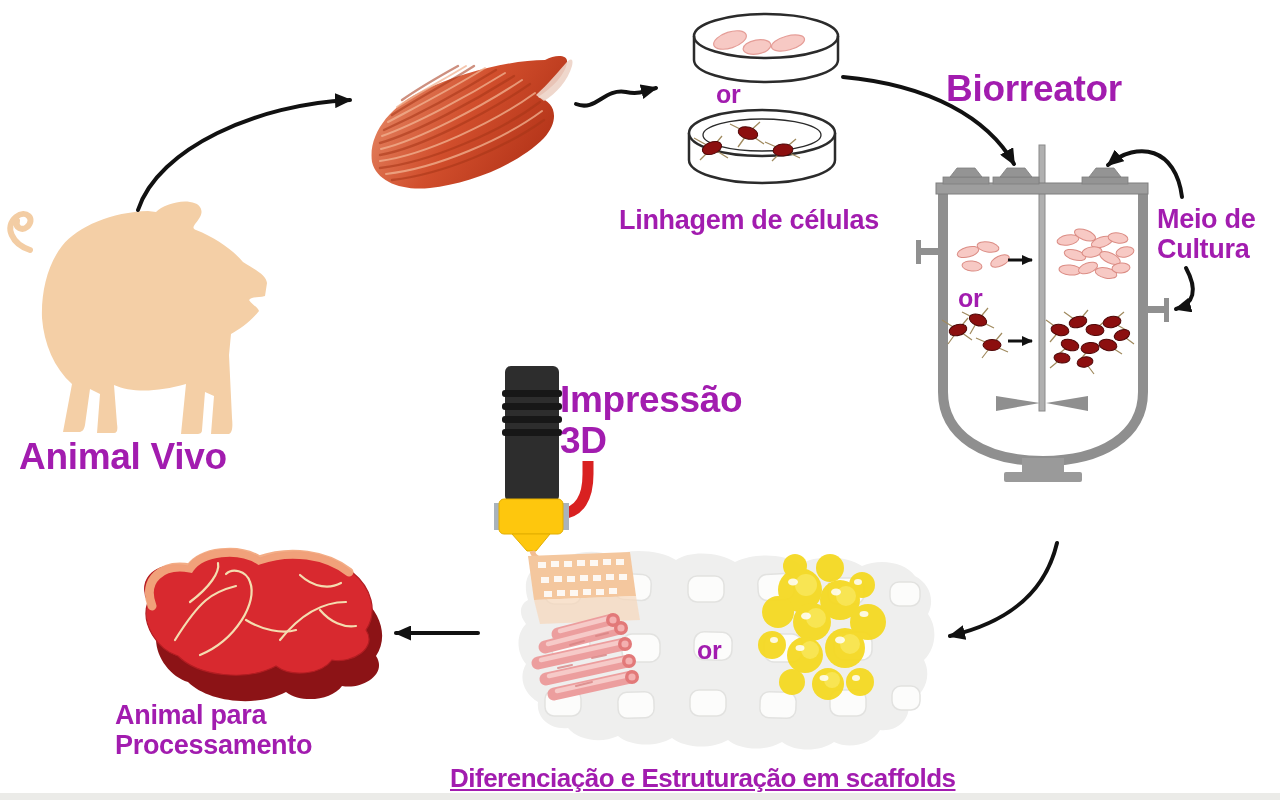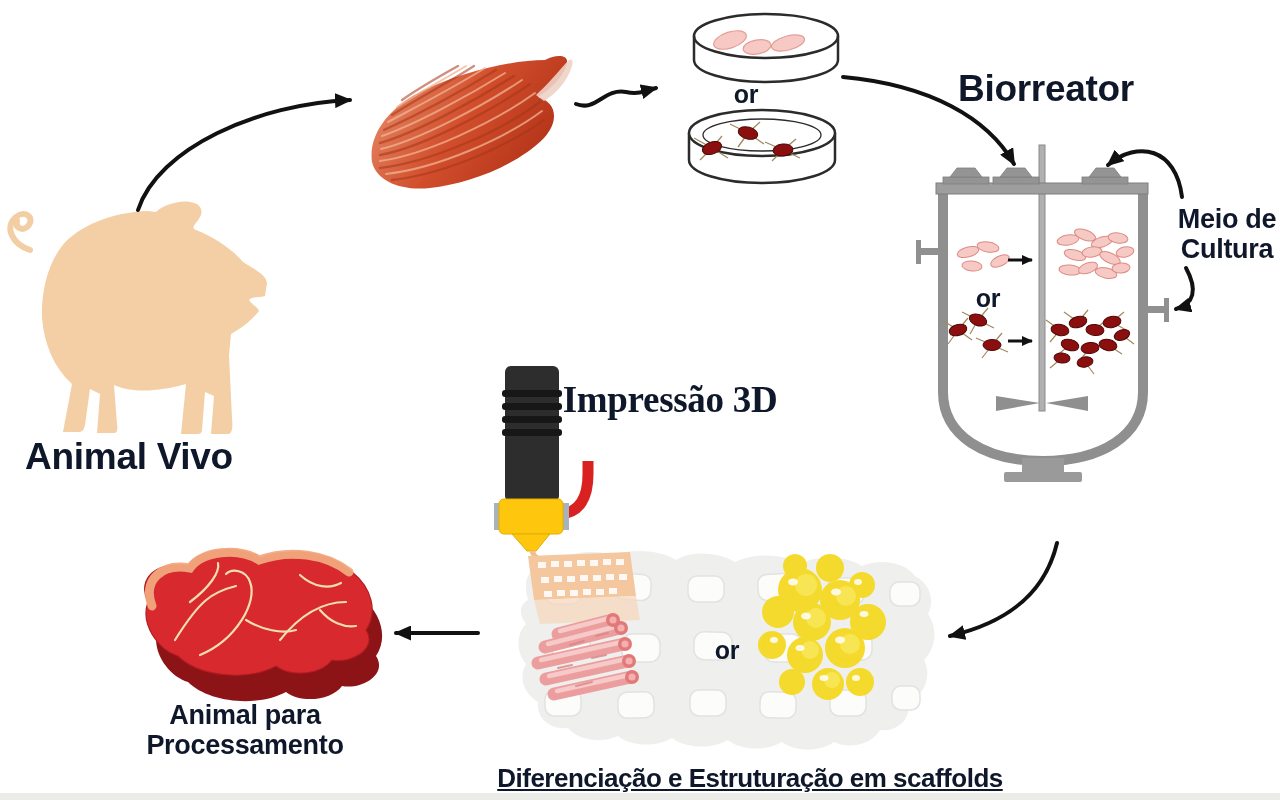--- a/index.html
+++ b/index.html
@@ -2,21 +2,21 @@
 <html><head>
 <meta charset="utf-8">
 <style>
   html,body{margin:0;padding:0;background:#ffffff;}
   #stage{
     position:relative;width:1280px;height:800px;background:#ffffff;
     overflow:hidden;font-family:"Liberation Sans",sans-serif;
   }
   #art{position:absolute;left:0;top:0;}
   .label{
-    position:absolute;font-weight:700;color:#0f172a;text-align:center;
+    position:absolute;font-weight:700;color:#a21caf;
     line-height:1.12;letter-spacing:-0.3px;
   }
   .pre{white-space:pre-line;}
   .fs28{font-size:37px;}
   .fs27{font-size:27px;}
   .fs26{font-size:26px;}
   .fs25{font-size:25px;}
   #bottom-strip{
     position:absolute;left:0;top:793px;width:1280px;height:7px;background:#ebebe8;
   }
@@ -367,32 +367,33 @@
     <path d="M 1182,197 C 1176,148 1138,140 1108,165" marker-end="url(#ah)"></path>
     <path d="M 1186,268 C 1198,290 1194,304 1176,309" marker-end="url(#ah)"></path>
     <path d="M 1057,543 C 1047,585 1018,620 950,636" marker-end="url(#ah)"></path>
     <path d="M 478,633 L 396,633" marker-end="url(#ah)"></path>
   </g>
 </svg>
 
 <div class="label fs28" style="left:19px;top:436px;width:220px;">Animal Vivo</div>
 
 
+<div class="label fs27" style="left:619px;top:205px;width:300px;">Linhagem de células</div>
 
 <div class="label fs25" style="left:716px;top:80px;width:60px;">or</div>
 
 <div class="label fs28" style="left:946px;top:68px;width:200px;">Biorreator</div>
 
 <div class="label fs27 pre" style="left:1157px;top:204px;width:140px;">Meio de
 Cultura</div>
 
 <div class="label fs25" style="left:958px;top:284px;width:60px;">or</div>
 
 
-<div class="label fs28" style="left:560px;top:379px;width:220px;font-family:Liberation Serif, serif;">Impressão 3D</div>
+<div class="label fs28" style="left:560px;top:379px;width:220px;">Impressão 3D</div>
 
 <div class="label fs25" style="left:697px;top:636px;width:60px;">or</div>
 
 <div class="label fs26" style="left:450px;top:764px;width:600px;letter-spacing:-0.5px;text-decoration:underline;">Diferenciação e Estruturação em scaffolds</div>
 
 <div class="label fs27 pre" style="left:115px;top:700px;width:260px;">Animal para
 Processamento</div>
 
 <div id="bottom-strip"></div>
 

